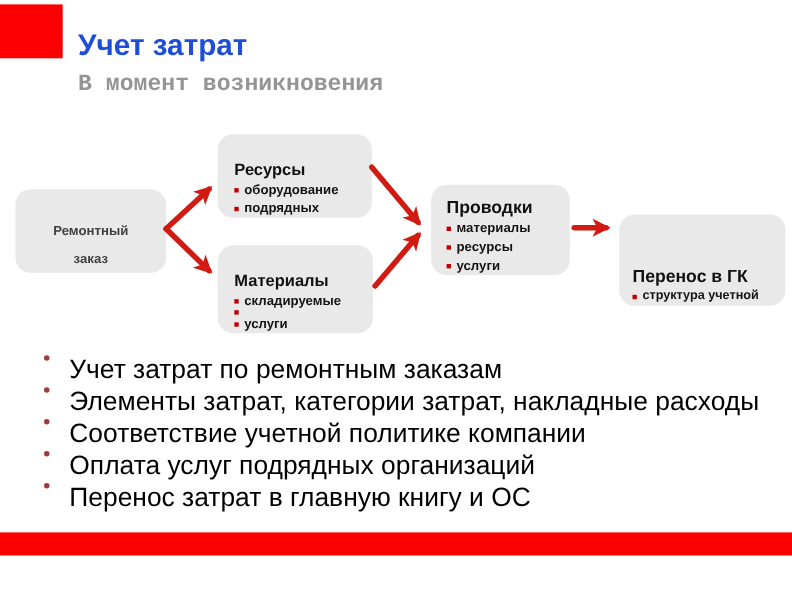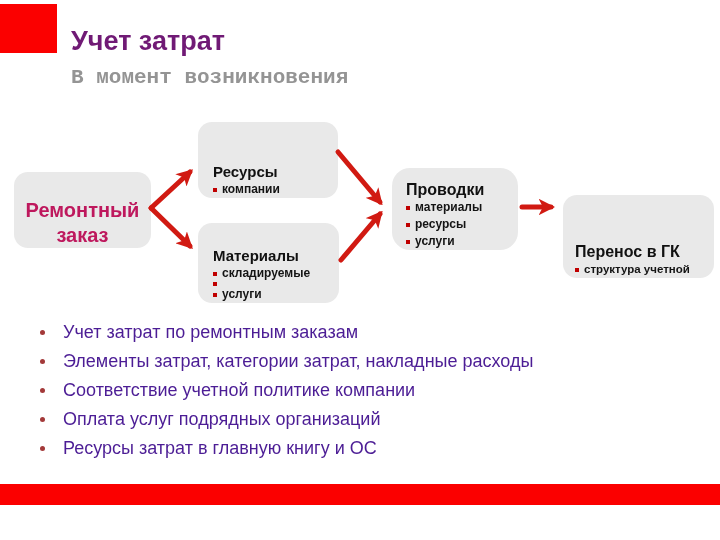--- a/index.html
+++ b/index.html
@@ -12,21 +12,21 @@
     font-family: "Liberation Sans", sans-serif;
     color: #141414;
   }
   .corner-accent {
     position: absolute; left: 0; top: 4px;
     width: 57px; height: 49px;
     background: #fb0000;
   }
   .page-title {
     position: absolute; left: 71px; top: 27px;
-    font-size: 27px; font-weight: bold; color: #701a75;
+    font-size: 27px; font-weight: bold; color: #1d4ed8;
     line-height: 28px; white-space: nowrap;
   }
   .page-subtitle {
     position: absolute; left: 71px; top: 66px;
     font-size: 21px; font-weight: bold; color: #949494;
     line-height: 23px; white-space: nowrap; font-family: Liberation Mono, monospace;
   }
   .diagram { position: absolute; left: 0; top: 0; width: 720px; height: 540px; }
   .dbox {
     position: absolute;
@@ -42,34 +42,34 @@
     display: flex; align-items: center;
     font-weight: bold; font-size: 12px; line-height: 17px; color: #141414;
     white-space: nowrap;
   }
   .sq {
     display: inline-block; width: 4px; height: 4px;
     background: #c00000; margin-right: 5px; flex: 0 0 auto;
   }
   .box-repair { left: 14px; top: 172px; width: 137px; height: 76px; align-items: center; }
   .box-repair .rline {
-    font-weight: bold; font-size: 20px; line-height: 25px; color: #be185d; text-align: center;
+    font-weight: bold; font-size: 12px; line-height: 25px; color: #404040; text-align: center;
   }
   .box-resources { left: 198px; top: 122px; width: 140px; height: 76px; padding-left: 15px; }
   .box-materials { left: 198px; top: 223px; width: 141px; height: 80px; padding-left: 15px; }
-  .box-postings  { left: 392px; top: 168px; width: 126px; height: 82px; padding-left: 14px; border-radius: 18px; }
+  .box-postings  { left: 392px; top: 168px; width: 126px; height: 82px; padding-left: 14px; }
   .box-postings .btitle, .box-transfer .btitle { font-size: 16px; }
   .box-transfer  { left: 563px; top: 167px; width: 151px; height: 83px; padding-left: 12px; margin-top: 28px; }
   .box-transfer .bitem { font-size: 11.5px; }
   .arrows { position: absolute; left: 0; top: 0; pointer-events: none; }
   .summary { position: absolute; left: 40px; top: 323px; }
   .sitem {
-    display: flex; align-items: center;
+    display: flex; 
     height: 18px; margin-bottom: 11px;
-    font-size: 18px; color: #4c1d95; white-space: nowrap;
+    font-size: 24px; color: #000000; white-space: nowrap;
   }
   .dot {
     width: 5px; height: 5px; border-radius: 50%;
     background: #a33939; margin-right: 18px; flex: 0 0 auto;
   }
   .footer-bar {
     position: absolute; left: 0; top: 484px;
     width: 720px; height: 21px;
     background: #fb0000;
   }
@@ -88,21 +88,25 @@
 
     <div class="dbox box-repair">
       <div class="rline">Ремонтный</div>
       <div class="rline">заказ</div>
     </div>
 
     <div class="dbox box-resources">
       <div class="btitle">Ресурсы</div>
       <div class="bitem">
         <span class="sq"></span>
-        <span>компании</span>
+        <span>оборудование</span>
+      </div>
+      <div class="bitem">
+        <span class="sq"></span>
+        <span>подрядных</span>
       </div>
     </div>
 
     <div class="dbox box-materials">
       <div class="btitle">Материалы</div>
       <div class="bitem">
         <span class="sq"></span>
         <span>складируемые</span>
       </div>
       <div class="bitem">
@@ -166,19 +170,19 @@
     <div class="sitem">
       <span class="dot"></span>
       <span>Соответствие учетной политике компании</span>
     </div>
     <div class="sitem">
       <span class="dot"></span>
       <span>Оплата услуг подрядных организаций</span>
     </div>
     <div class="sitem">
       <span class="dot"></span>
-      <span>Ресурсы затрат в главную книгу и ОС</span>
+      <span>Перенос затрат в главную книгу и ОС</span>
     </div>
   </div>
 
   <div class="footer-bar"></div>
 
 </div>
 
 </body></html>

